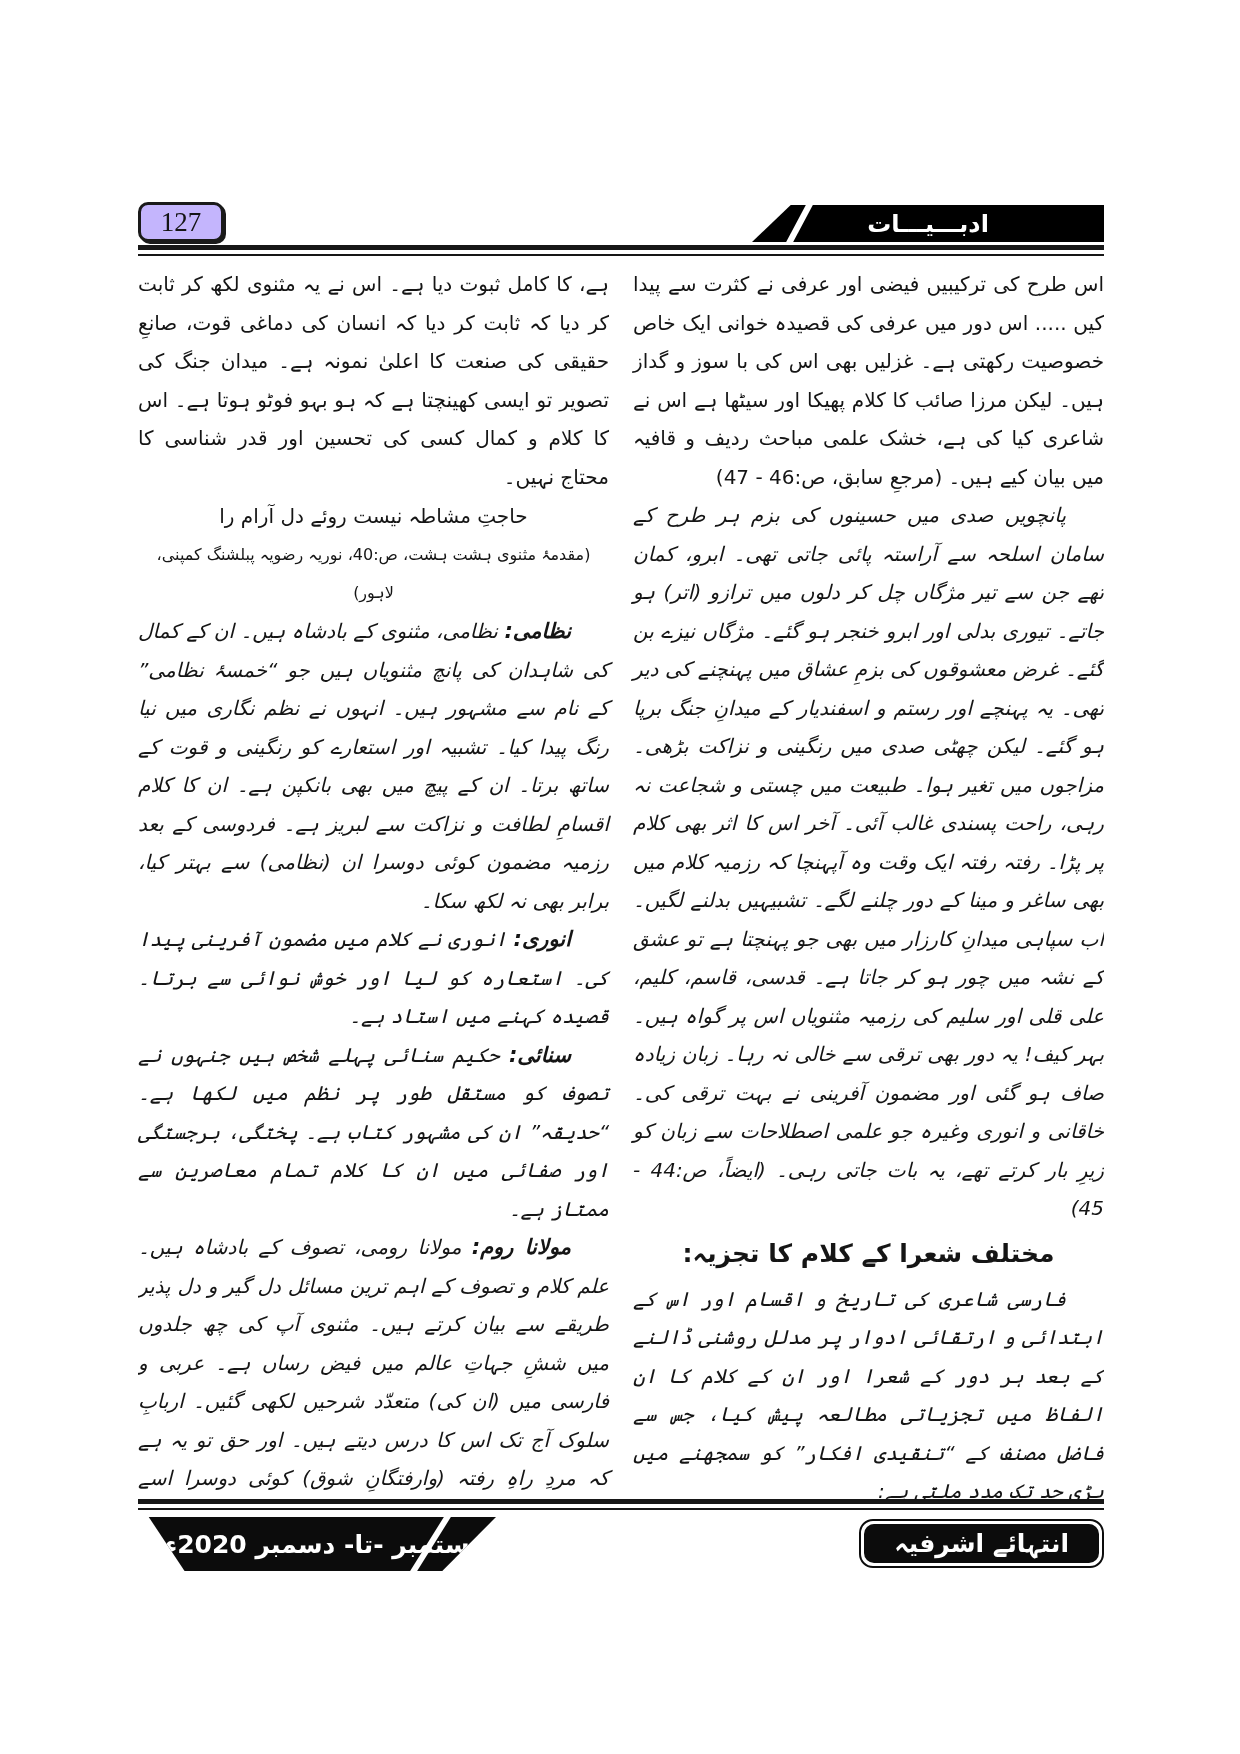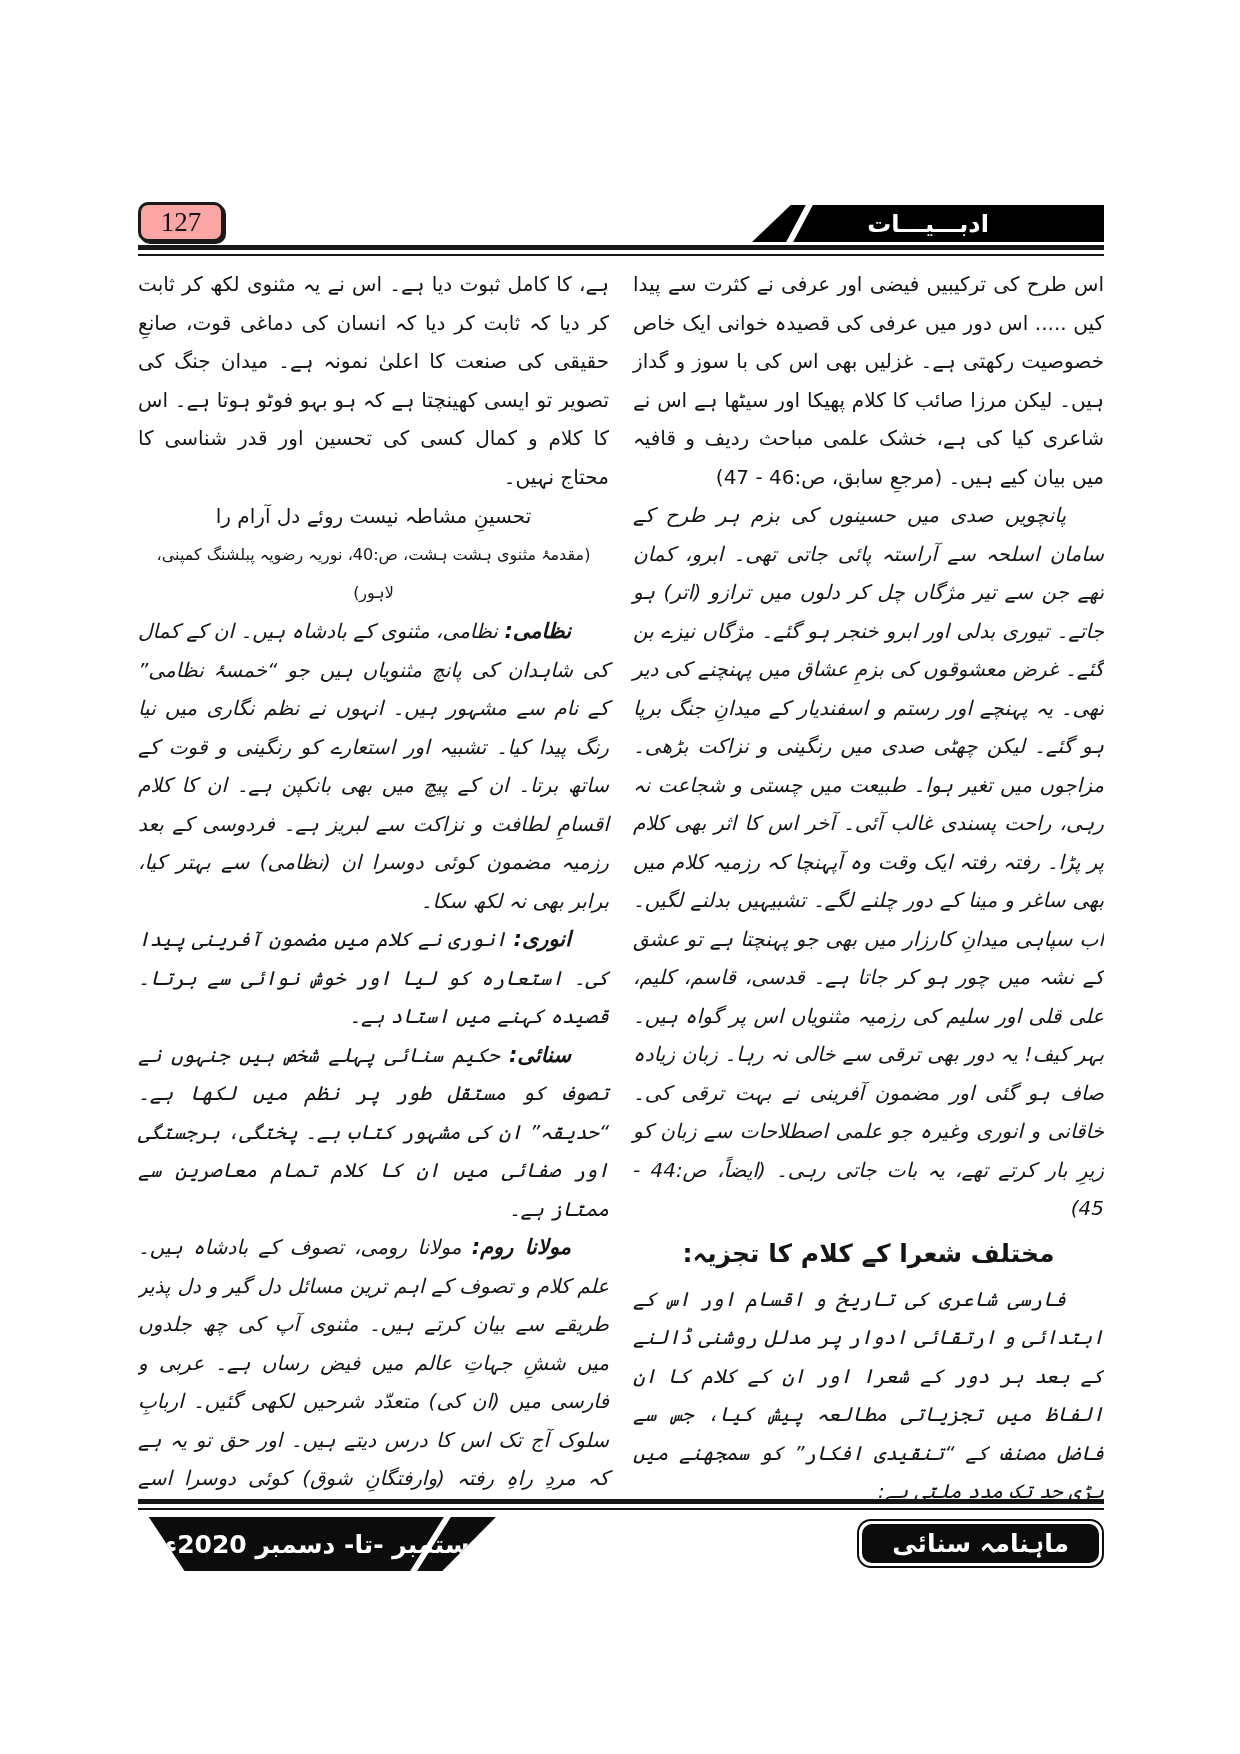--- a/index.html
+++ b/index.html
@@ -13,21 +13,21 @@
   }
   .content{position:absolute;left:138px;top:200px;width:966px;}
   
   .header-row{display:flex;justify-content:space-between;align-items:flex-end;height:42px;}
   .page-num-box{
     width:80px;height:34px;
     border:3px solid #1a1a1a;border-radius:10px;
     box-shadow:2px 2px 0 0 #1a1a1a;
     display:flex;align-items:center;justify-content:center;
     font-family:"Liberation Serif","DejaVu Serif",serif;
-    font-size:27px;background:#fca5a5;
+    font-size:27px;background:#c4b5fd;
   }
   .section-banner{
     position:relative;width:352px;height:37px;background:#000000;
     clip-path:polygon(11% 0,100% 0,100% 100%,0 100%);
     display:flex;align-items:center;justify-content:center;
     color:#fff;font-size:24px;font-weight:bold;letter-spacing:1px;
   }
   .section-banner::before{
     content:"";position:absolute;left:44px;top:-4px;bottom:-4px;width:7px;
     background:#fff;transform:skewX(-28deg);
@@ -87,21 +87,21 @@
         <p class="body indent">فارسی شاعری کی تاریخ و اقسام اور اس کے ابتدائی و ارتقائی ادوار پر مدلل روشنی ڈالنے کے بعد ہر دور کے شعرا اور ان کے کلام کا ان الفاظ میں تجزیاتی مطالعہ پیش کیا، جس سے فاضل مصنف کے “تنقیدی افکار” کو سمجھنے میں بڑی حد تک مدد ملتی ہے:</p>
         <p class="body indent">
           <b class="lead">رودکی:</b>
           <span>تذکروں میں رودکی کا جو کلام منقول ہے، اس میں ہر قسم موجود ہے۔ جابجا مضمون آفرینی بھی ہے۔ کہیں تشبیہ و استعارے کا لطف بھی ہے۔ اخلاق و موعظت کے پاک و شیریں مضامین بھی موجود ہیں۔ کہنہ مشق، دیرینہ سال شاعر کا جب بھی جی چاہتا ہے تو عشق و حسن کے ناز و نیاز بھی کر لیتا ہے۔ قصیدے کی تشبیب میں غزل کا لطف آجاتا ہے اور گریز میں بھی اس کی قوت و قابلیت نمایاں ہے۔</span>
         </p>
 
       </section>
 
       <section class="col">
         <p class="body">ہے، کا کامل ثبوت دیا ہے۔ اس نے یہ مثنوی لکھ کر ثابت کر دیا کہ ثابت کر دیا کہ انسان کی دماغی قوت، صانعِ حقیقی کی صنعت کا اعلیٰ نمونہ ہے۔ میدان جنگ کی تصویر تو ایسی کھینچتا ہے کہ ہو بہو فوٹو ہوتا ہے۔ اس کا کلام و کمال کسی کی تحسین اور قدر شناسی کا محتاج نہیں۔</p>
-        <p class="verse">تحسینِ مشاطہ نیست روئے دل آرام را</p>
+        <p class="verse">حاجتِ مشاطہ نیست روئے دل آرام را</p>
         <p class="citation">(مقدمۂ مثنوی ہشت ہشت، ص:40، نوریہ رضویہ پبلشنگ کمپنی، لاہور)</p>
         <p class="body indent">
           <b class="lead">نظامی:</b>
           <span>نظامی، مثنوی کے بادشاہ ہیں۔ ان کے کمال کی شاہدان کی پانچ مثنویاں ہیں جو “خمسۂ نظامی” کے نام سے مشہور ہیں۔ انہوں نے نظم نگاری میں نیا رنگ پیدا کیا۔ تشبیہ اور استعارے کو رنگینی و قوت کے ساتھ برتا۔ ان کے پیچ میں بھی بانکپن ہے۔ ان کا کلام اقسامِ لطافت و نزاکت سے لبریز ہے۔ فردوسی کے بعد رزمیہ مضمون کوئی دوسرا ان (نظامی) سے بہتر کیا، برابر بھی نہ لکھ سکا۔</span>
         </p>
         <p class="body indent">
           <b class="lead">انوری:</b>
           <span>انوری نے کلام میں مضمون آفرینی پیدا کی۔ استعارہ کو لیا اور خوش نوائی سے برتا۔ قصیدہ کہنے میں استاد ہے۔</span>
         </p>
         <p class="body indent">
@@ -119,18 +119,18 @@
   </div>
 
   <footer class="footer">
     <div class="rule-double"></div>
     <div class="footer-row">
       <div class="issue-banner" dir="rtl">
         <span>ستمبر -تا- دسمبر 2020ء</span>
       </div>
       <div class="mag-box-outer">
         <div class="mag-box" dir="rtl">
-          <span>ماہنامہ سنائی</span>
+          <span>انتہائے اشرفیہ</span>
         </div>
       </div>
     </div>
   </footer>
 </div>
 
 </body></html>

